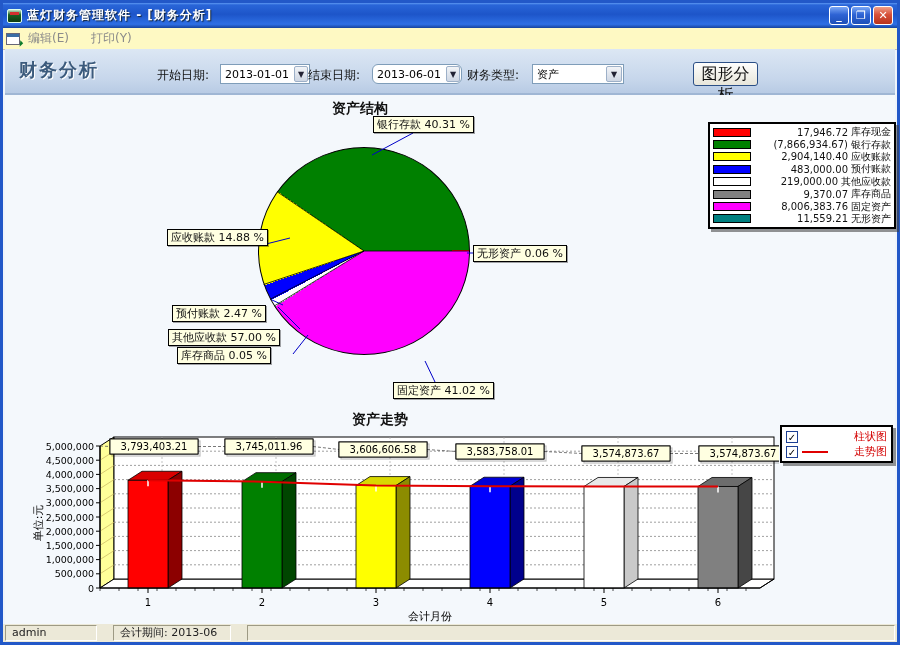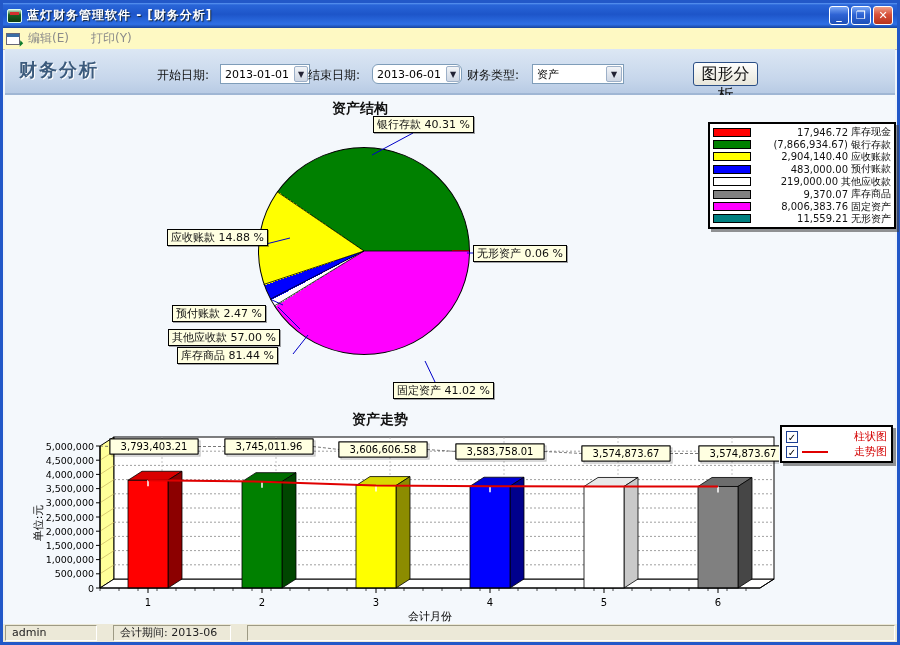--- a/index.html
+++ b/index.html
@@ -143,21 +143,21 @@
         <line x1="359" y1="156" x2="265.084" y2="204.256" stroke="#000" stroke-width="0.8"></line>
         <line x1="359" y1="156" x2="258.618" y2="189.488" stroke="#000" stroke-width="0.8"></line>
         <line x1="359" y1="156" x2="271.974" y2="96.61600000000001" stroke="#000" stroke-width="0.8"></line>
       </svg>
     <div id="callouts">
         <div class="callout" style="left: 368px; top: 21px;">银行存款 40.31 %</div>
         <div class="callout" style="left: 162px; top: 134px;">应收账款 14.88 %</div>
         <div class="callout" style="left: 468px; top: 150px;">无形资产 0.06 %</div>
         <div class="callout" style="left: 167px; top: 210px;">预付账款 2.47 %</div>
         <div class="callout" style="left: 163px; top: 234px;">其他应收款 57.00 %</div>
-        <div class="callout" style="left: 172px; top: 252px;">库存商品 81.44 %</div>
+        <div class="callout" style="left: 172px; top: 252px;">库存商品 0.05 %</div>
         <div class="callout" style="left: 388px; top: 287px;">固定资产 41.02 %</div>
       </div>
     <div class="legendbox" id="pie-legend">
         <div class="legend-row">
           <span class="legend-swatch" style="background:#FF0000"></span>
           <span class="legend-val">17,946.72</span>
           <span class="legend-name">库存现金</span>
         </div>
         <div class="legend-row">
           <span class="legend-swatch" style="background:#008000"></span>

